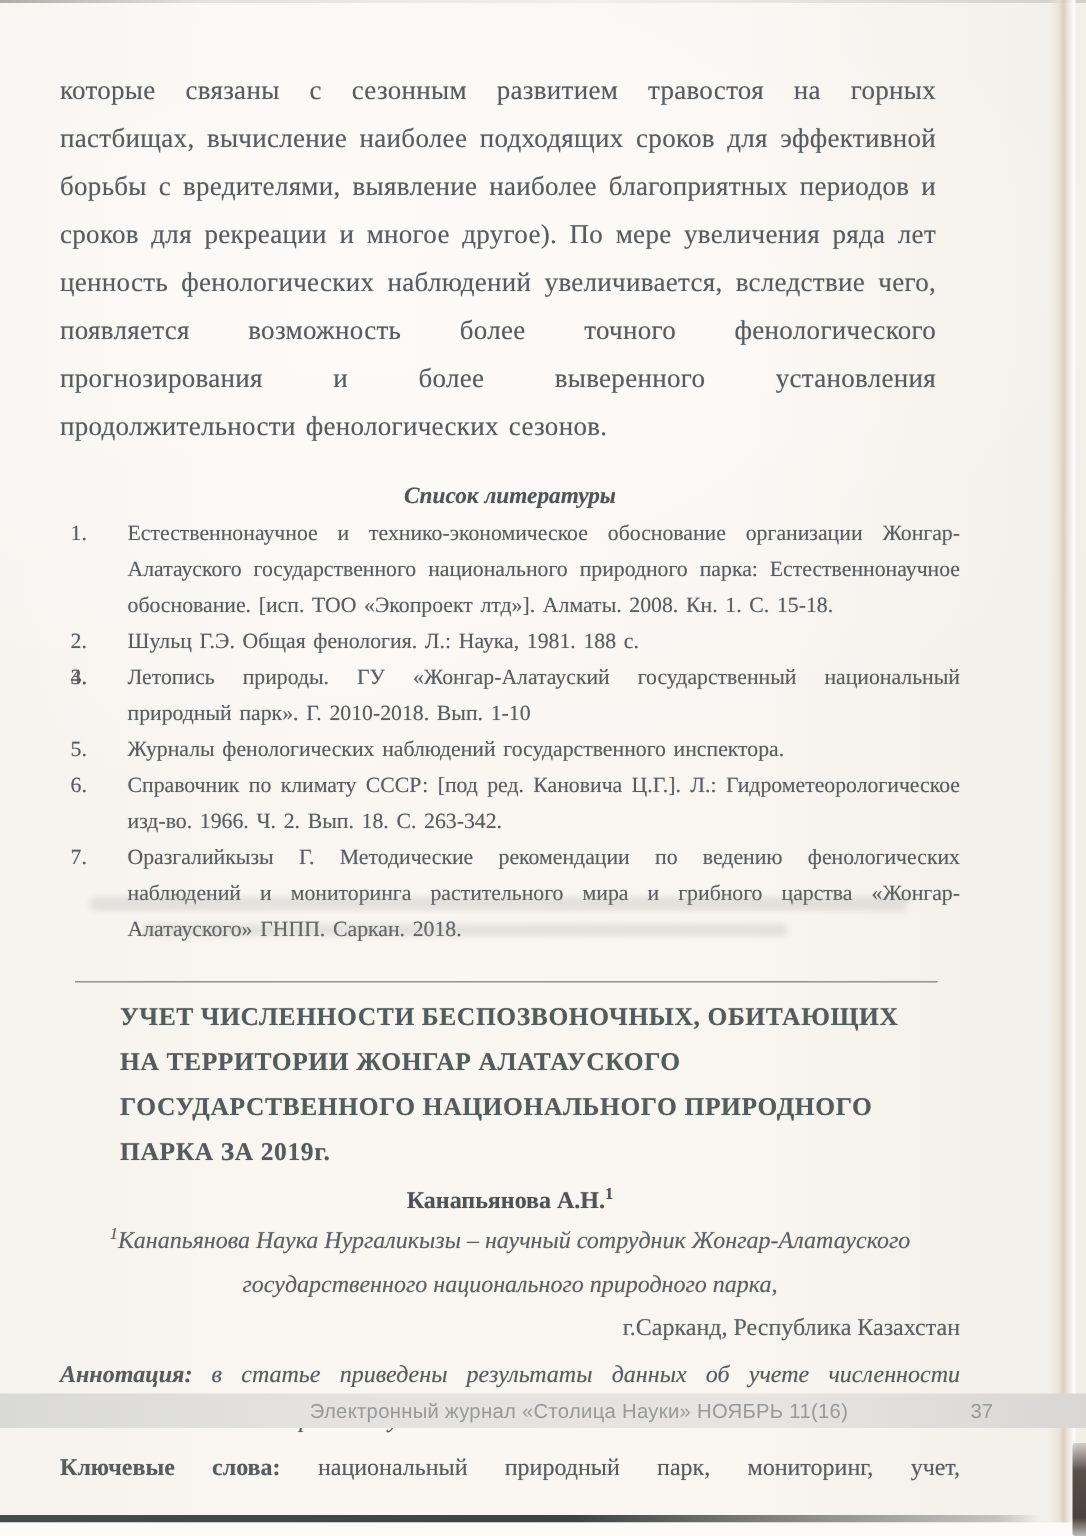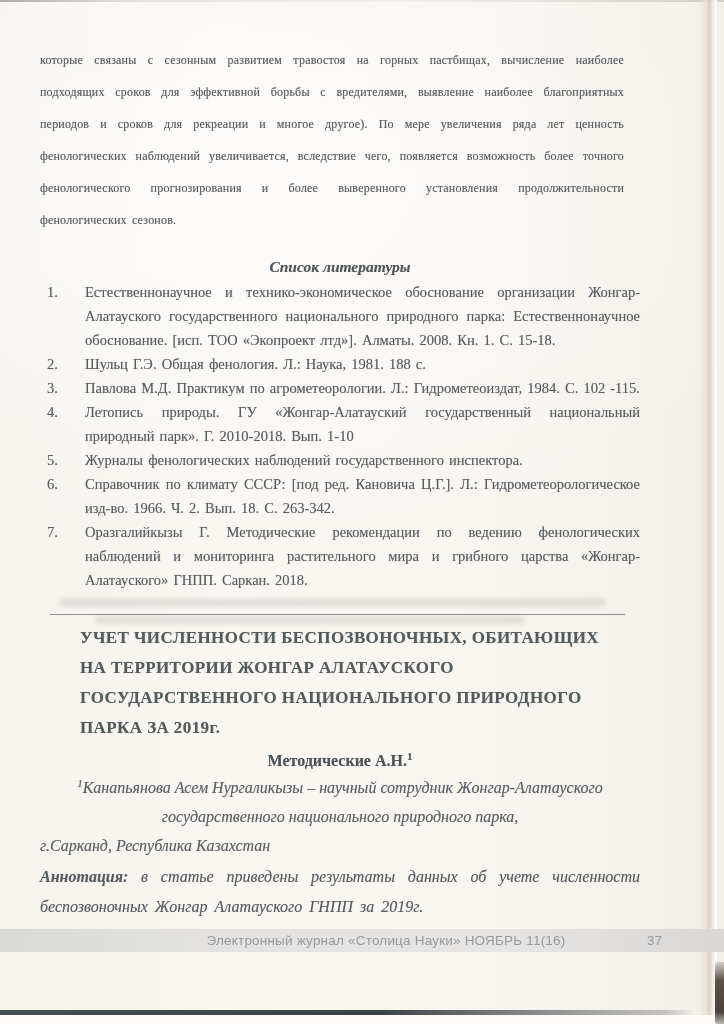--- a/index.html
+++ b/index.html
@@ -36,21 +36,21 @@
   }
   .ghost.g1{left:60px;top:598px;width:545px;height:9px;}
   .ghost.g2{left:95px;top:616px;width:430px;height:8px;}
 
   .content{position:absolute;left:40px;top:0;width:600px;}
 
   .scan{text-shadow:0 0 0.7px rgba(90,95,98,0.45);}
 
   .para{
     margin:44px 16px 0 0;
-    font-size:12px;line-height:32px;color:#565c60;
+    font-size:18px;line-height:32px;color:#565c60;
     text-align:justify;word-spacing:2px;letter-spacing:0.2px;
   }
   .refs-heading{
     margin:18px 0 0 0;height:26px;line-height:26px;
     text-align:center;font-style:italic;font-weight:bold;
     font-size:15.5px;color:#4f565a;
   }
   ol.refs{list-style:none;margin:0;padding:0;}
   ol.refs li{
     position:relative;padding-left:45px;
@@ -71,21 +71,21 @@
   .author{
     margin:0;height:26px;line-height:26px;text-align:center;
     font-weight:bold;font-size:16px;color:#4c5457;
   }
   .author sup, .affil sup{font-size:11px;}
   .affil{
     margin:0;font-style:italic;text-align:center;
     font-size:16px;line-height:29px;color:#5a6064;
   }
   .location{
-    margin:0;font-style:italic;text-align:left;
+    margin:0;text-align:right;
     font-size:16px;line-height:29px;color:#5a6064;
   }
   .annotation{
     margin:2px 0 0 0;font-style:italic;
     font-size:16px;line-height:30px;color:#565c60;
     text-align:justify;word-spacing:3px;
   }
   .annotation b, .keywords b{font-weight:bold;}
   .keywords{
     margin:4px 0 0 0;
@@ -122,21 +122,20 @@
     <li>
       <span class="ref-num">1.</span>
       <span>Естественнонаучное и технико-экономическое обоснование организации Жонгар-Алатауского государственного национального природного парка: Естественнонаучное обоснование. [исп. ТОО «Экопроект лтд»]. Алматы. 2008. Кн. 1. С. 15-18.</span>
     </li>
     <li>
       <span class="ref-num">2.</span>
       <span>Шульц Г.Э. Общая фенология. Л.: Наука, 1981. 188 с.</span>
     </li>
     <li>
       <span class="ref-num">3.</span>
-      <span>Павлова М.Д. Практикум по агрометеорологии. Л.: Гидрометеоиздат, 1984. С. 102 -115.</span>
     </li>
     <li>
       <span class="ref-num">4.</span>
       <span>Летопись природы. ГУ «Жонгар-Алатауский государственный национальный природный парк». Г. 2010-2018. Вып. 1-10</span>
     </li>
     <li>
       <span class="ref-num">5.</span>
       <span>Журналы фенологических наблюдений государственного инспектора.</span>
     </li>
     <li>
@@ -146,23 +145,23 @@
     <li>
       <span class="ref-num">7.</span>
       <span>Оразгалийкызы Г. Методические рекомендации по ведению фенологических наблюдений и мониторинга растительного мира и грибного царства «Жонгар-Алатауского» ГНПП. Саркан. 2018.</span>
     </li>
   </ol>
 
   <hr class="divider">
 
   <h1 class="title scan">УЧЕТ ЧИСЛЕННОСТИ БЕСПОЗВОНОЧНЫХ, ОБИТАЮЩИХ НА ТЕРРИТОРИИ ЖОНГАР АЛАТАУСКОГО ГОСУДАРСТВЕННОГО НАЦИОНАЛЬНОГО ПРИРОДНОГО ПАРКА ЗА 2019г.</h1>
 
-  <p class="author scan"><span>Методические А.Н.</span><sup>1</sup></p>
+  <p class="author scan"><span>Канапьянова А.Н.</span><sup>1</sup></p>
 
-  <p class="affil scan"><sup>1</sup><span>Канапьянова Асем Нургаликызы – научный сотрудник Жонгар-Алатауского государственного национального природного парка,</span></p>
+  <p class="affil scan"><sup>1</sup><span>Канапьянова Наука Нургаликызы – научный сотрудник Жонгар-Алатауского государственного национального природного парка,</span></p>
 
   <p class="location scan">г.Сарканд, Республика Казахстан</p>
 
   <p class="annotation scan"><b>Аннотация:</b> <span>в статье приведены результаты данных об учете численности беспозвоночных Жонгар Алатауского ГНПП за 2019г.</span></p>
 
   <p class="keywords scan"><b>Ключевые слова:</b> <span>национальный природный парк, мониторинг, учет,</span></p>
 
 </div>
 
 <div class="ghost g1"></div>

